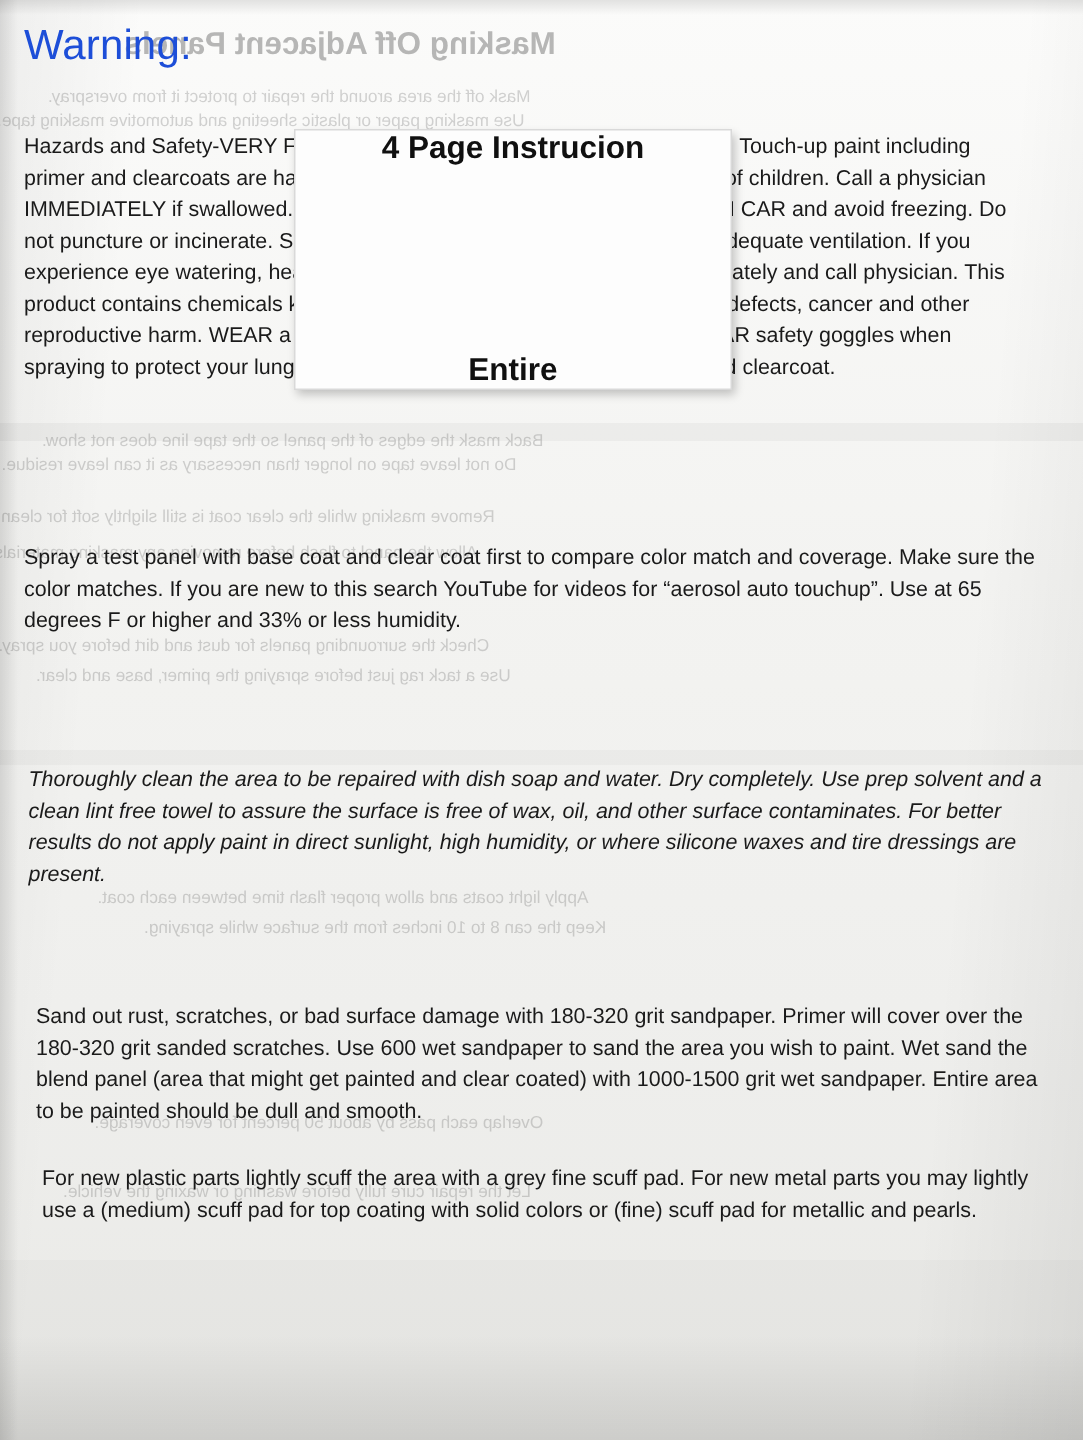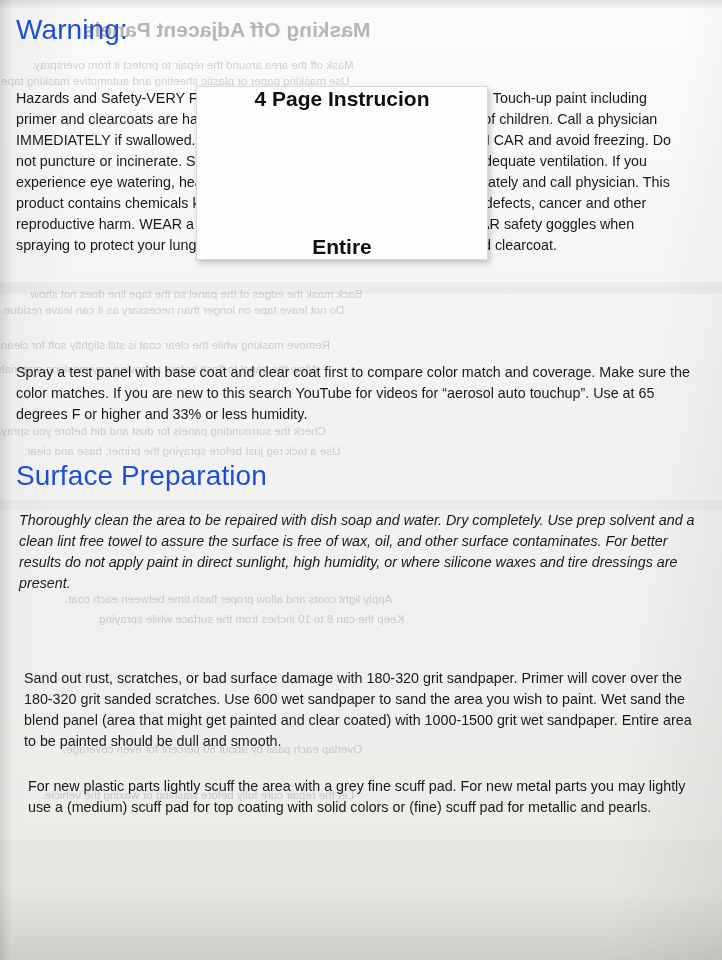--- a/index.html
+++ b/index.html
@@ -139,21 +139,20 @@
   <div class="ghost b" style="right:360px;top:742px;">Overlap each pass by about 50 percent for even coverage.</div>
   <div class="ghost b" style="right:368px;top:788px;">Let the repair cure fully before washing or waxing the vehicle.</div>
 
   <div id="content">
 
     <h1 class="sec" style="left:16px;top:14px;">Warning:</h1>
     <p class="body" style="left:16px;top:88px;width:672px;">Hazards and Safety-VERY FLAMMABLE. Keep away from heat and flame. Touch-up paint including primer and clearcoats are harmful or fatal if swallowed. Keep out of reach of children. Call a physician IMMEDIATELY if swallowed. Do not store above 120F. DO NOT STORE IN CAR and avoid freezing. Do not puncture or incinerate. See local codes for proper disposal. Use with adequate ventilation. If you experience eye watering, headaches or dizziness stop product use immediately and call physician. This product contains chemicals known to the State of California to cause birth defects, cancer and other reproductive harm. WEAR a properly fitted active paint respirator and WEAR safety goggles when spraying to protect your lungs and eyes. This includes the primer, paint and clearcoat.</p>
 
     <p class="body" style="left:16px;top:362px;width:676px;">Spray a test panel with base coat and clear coat first to compare color match and coverage. Make sure the color matches.  If you are new to this search YouTube for videos for “aerosol auto touchup”.  Use at 65 degrees F or higher and 33% or less humidity.</p>
 
-    <h1 class="sec" style="left:16px;top:460px;">Surface Preparation</h1>
     <p class="body" style="left:19px;top:510px;width:678px;font-style:italic;">Thoroughly clean the area to be repaired with dish soap and water.  Dry completely. Use prep solvent and a clean lint free towel to assure the surface is free of wax, oil, and other surface contaminates. For better results do not apply paint in direct sunlight, high humidity, or where silicone waxes and tire dressings are present.</p>
 
     <p class="body" style="left:24px;top:668px;width:672px;">Sand out rust, scratches, or bad surface damage with 180-320 grit sandpaper. Primer will cover over the 180-320 grit sanded scratches. Use 600 wet sandpaper to sand the area you wish to paint. Wet sand the blend panel (area that might get painted and clear coated) with 1000-1500 grit wet sandpaper. Entire area to be painted should be dull and smooth.</p>
     <p class="body" style="left:28px;top:776px;width:660px;">For new plastic parts lightly scuff the area with a grey fine scuff pad. For new metal parts you may lightly use a (medium) scuff pad for top coating with solid colors or (fine) scuff pad for metallic and pearls.</p>
 
   </div>
 
   <div id="sticker">
     <div class="line">4 Page Instrucion</div>
     <div class="line">Entire</div>

